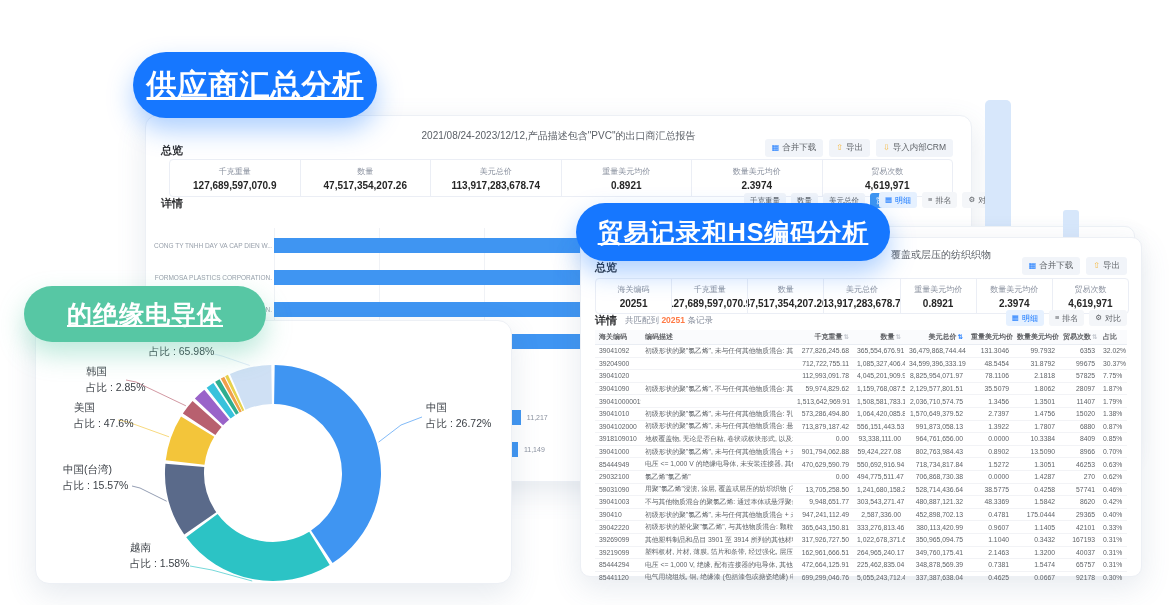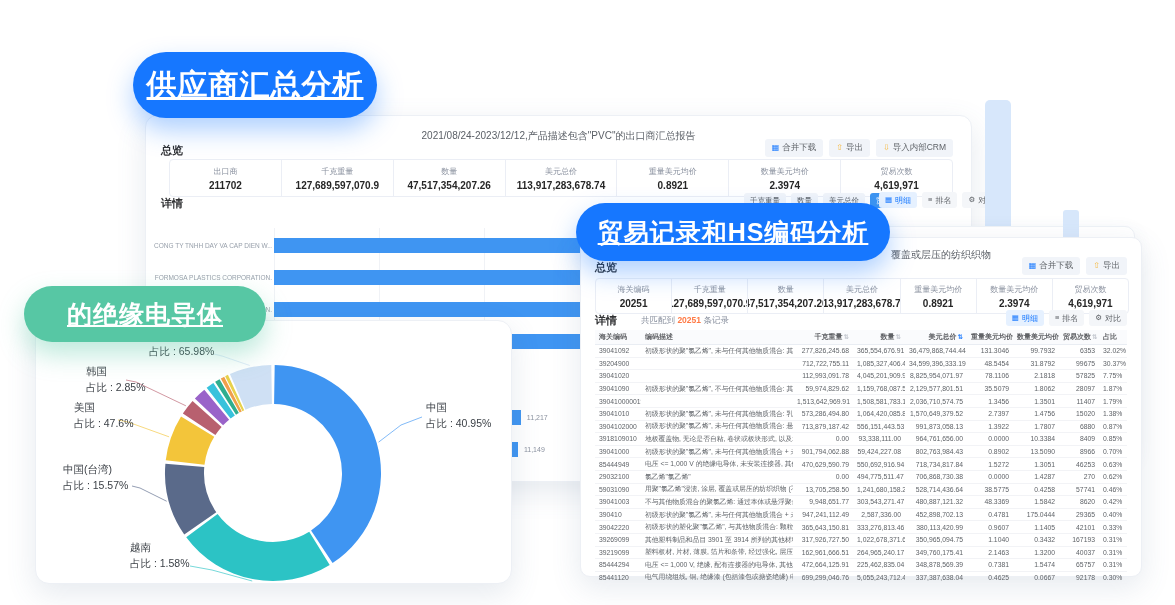--- a/index.html
+++ b/index.html
@@ -50,21 +50,21 @@
   .bar{position:absolute;left:128px;height:15px;background:#3f95f2;}
   .bar-val{position:absolute;font-size:7px;color:#8a919f;line-height:15px;}
   
   .tbl{position:absolute;left:14px;top:92px;width:532px;}
   .trow{display:flex;border-bottom:1px solid #f2f3f6;height:11.6px;align-items:center;}
   .trow.head{background:#fafbfd;height:14px;border-bottom:1px solid #e9edf3;}
   .tc{padding:0 4px;font-size:6.8px;color:#5f6368;white-space:nowrap;overflow:hidden;box-sizing:border-box;}
   .trow.head .tc{font-size:7px;font-weight:bold;color:#606266;}
   .sorter{color:#c0c4cc;font-size:6.5px;margin-left:1px;}
   .sorter.on{color:#1677ff;}
-  .match{font-size:8.5px;color:#8a919f;margin-left:24px;}
+  .match{font-size:8.5px;color:#8a919f;margin-left:8px;}
   .match b{color:#ff7a45;font-weight:bold;}
   
   #donut-svg{position:absolute;left:0;top:0;}
   .co{position:absolute;font-size:10.5px;color:#3a3f45;line-height:16px;white-space:nowrap;}
 </style>
 </head>
 <body>
 
 <div class="panel" id="supplier-panel">
   <div class="report-title">2021/08/24-2023/12/12,产品描述包含"PVC"的出口商汇总报告</div>
@@ -77,24 +77,20 @@
       <div class="btn">
         <span class="bicon" style="color: rgb(245, 185, 66);">⇧</span>
         <span>导出</span>
       </div>
       <div class="btn">
         <span class="bicon" style="color: rgb(245, 185, 66);">⇩</span>
         <span>导入内部CRM</span>
       </div>
     </div>
   <div class="totals" id="supplier-totals" style="left:23px;top:43px;width:782px;height:36px;">
-      <div class="tcell">
-        <div class="tlabel">出口商</div>
-        <div class="tvalue">211702</div>
-      </div>
       <div class="tcell">
         <div class="tlabel">千克重量</div>
         <div class="tvalue">127,689,597,070.9</div>
       </div>
       <div class="tcell">
         <div class="tlabel">数量</div>
         <div class="tvalue">47,517,354,207.26</div>
       </div>
       <div class="tcell">
         <div class="tlabel">美元总价</div>
@@ -173,21 +169,21 @@
       <polyline points="342.58396892317796,121.14508942762296 365,104 386,96" fill="none" stroke="#3f95f2" stroke-opacity="0.65" stroke-width="1"></polyline>
       <polyline points="216.21835384174668,260.01908712330965 176,249 154,245" fill="none" stroke="#2cc3c5" stroke-opacity="0.65" stroke-width="1"></polyline>
       <polyline points="130.69172321474758,180.25863207853772 104,167 96,165" fill="none" stroke="#5a6a8a" stroke-opacity="0.65" stroke-width="1"></polyline>
       <polyline points="133.11102500866954,115.84642652170167 92,101 82,99" fill="none" stroke="#f3c53a" stroke-opacity="0.65" stroke-width="1"></polyline>
       <polyline points="149.89267139096822,84.82624543321883 100,61 90,59" fill="none" stroke="#b8606f" stroke-opacity="0.65" stroke-width="1"></polyline>
       <polyline points="213.74676643133446,44.48587474847277 186,35 178,33" fill="none" stroke="#cfe0f4" stroke-opacity="0.65" stroke-width="1"></polyline>
     </svg>
   <div id="origin-callouts">
       <div class="co" style="left: 390px; top: 78px;">
         <div>中国</div>
-        <div>占比 :  40.95%</div>
+        <div>占比 :  26.72%</div>
       </div>
       <div class="co" style="left: 94px; top: 218px;">
         <div>越南</div>
         <div>占比 :  1.58%</div>
       </div>
       <div class="co" style="left: 27px; top: 140px;">
         <div>中国(台湾)</div>
         <div>占比 :  15.57%</div>
       </div>
       <div class="co" style="left: 38px; top: 78px;">

